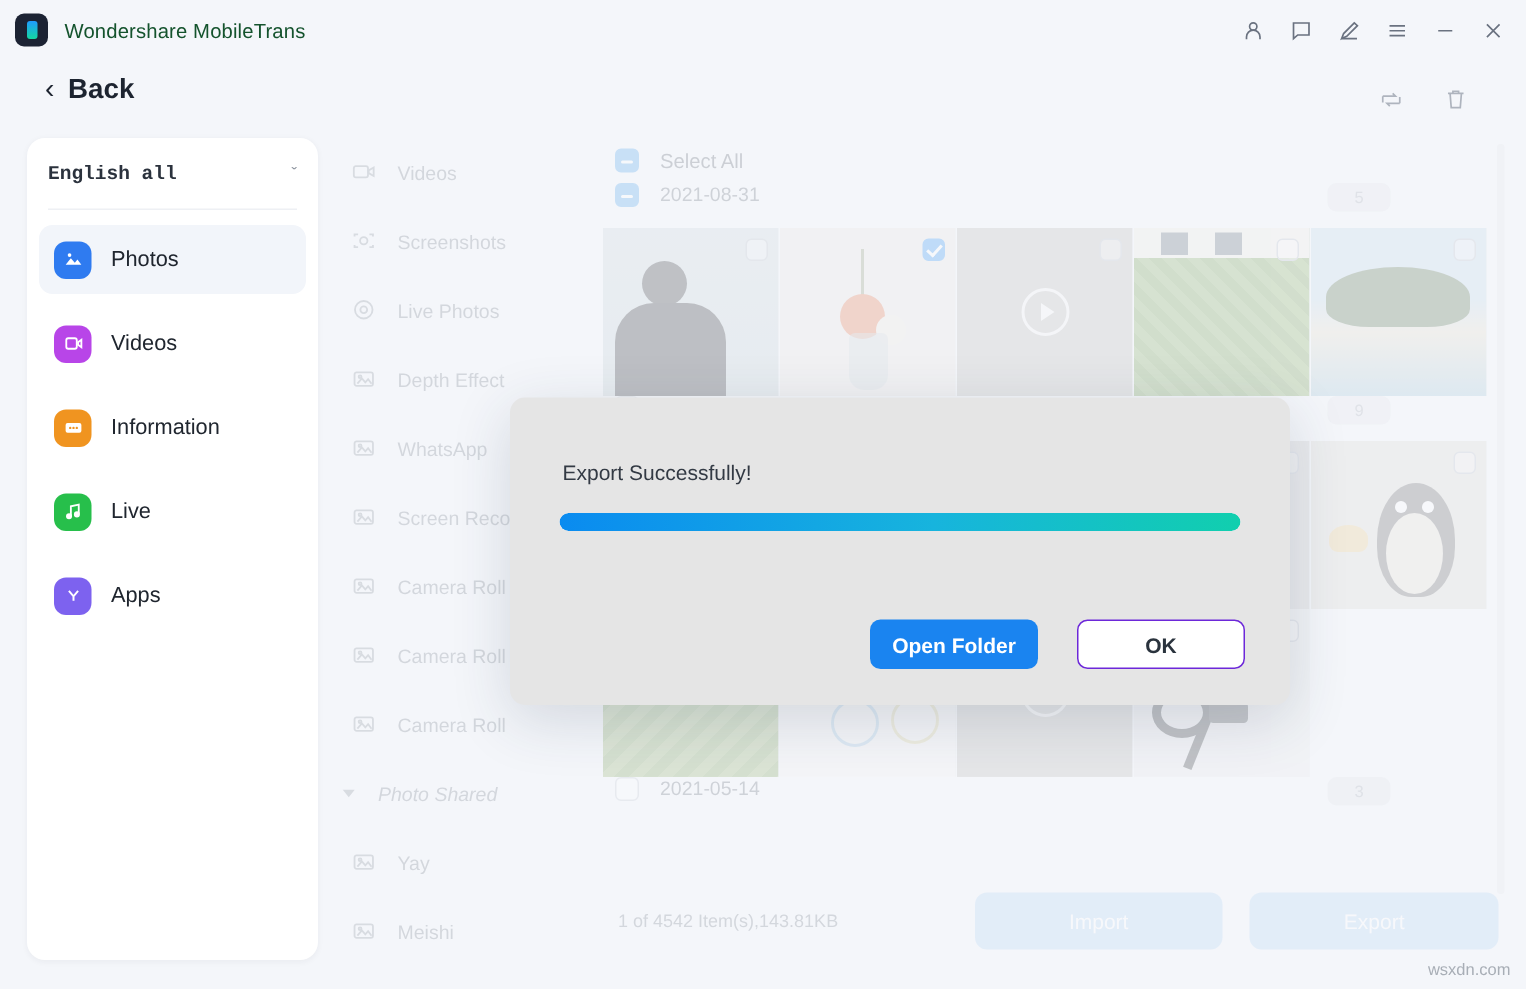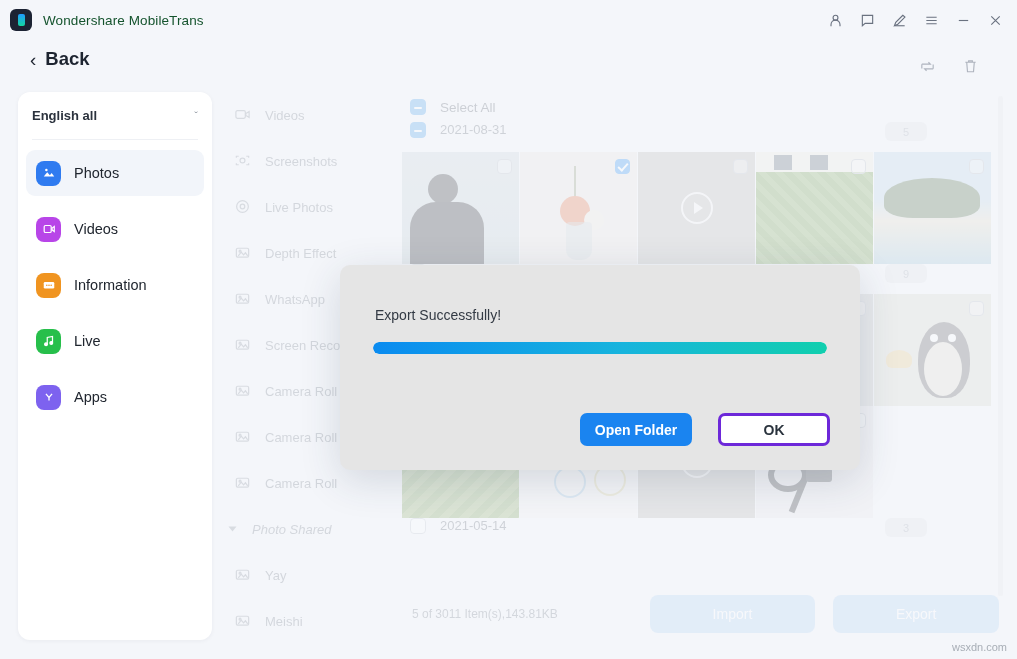--- a/index.html
+++ b/index.html
@@ -66,21 +66,21 @@
   .sidebar {
     position: absolute; left: 18px; top: 92px;
     width: 194px; height: 548px;
     background: #ffffff; border-radius: 12px;
     box-shadow: 0 1px 4px rgba(30,40,60,.05);
   }
   .lang {
     height: 48px; margin: 0 14px; display: flex; align-items: center;
     justify-content: space-between; border-bottom: 1px solid #eef0f4;
   }
-  .lang-text { font-size: 13px; color: #2b323d; font-weight: bold; }
+  .lang-text { font-size: 13px; color: #2b323d; font-weight: bold; font-family: Liberation Mono, monospace; }
   .lang .chev { color: #8b929d; font-size: 11px; }
   .navlist { padding: 10px 8px 0 8px; }
   .navitem {
     display: flex; align-items: center; gap: 13px;
     height: 46px; padding-left: 10px; border-radius: 9px;
     margin-bottom: 10px;
   }
   .navitem.active { background: #f2f5fa; }
   .navicon {
     width: 25px; height: 25px; border-radius: 8px; flex: none;
@@ -246,21 +246,21 @@
   .btn-primary {
     width: 112px; height: 33px; border-radius: 7px; background: #1a84f0;
     color: #fff; font-size: 14px; font-weight: bold;
     display: flex; align-items: center; justify-content: center;
     border: none; font-family: "Liberation Sans", sans-serif;
   }
   .btn-outline {
     width: 112px; height: 33px; border-radius: 7px; background: #fff;
     color: #2a333d; font-size: 14px; font-weight: bold;
     display: flex; align-items: center; justify-content: center;
-    border: 3px solid #6d28d9; font-family: "Liberation Sans", sans-serif;
+    border: 1px solid #6d28d9; font-family: "Liberation Sans", sans-serif;
   }
 
   .scrollbar {
     position: absolute; right: 14px; top: 96px; width: 5px; height: 500px;
     background: #eceff3; border-radius: 3px; opacity: .55;
   }
   .watermark {
     position: absolute; right: 10px; bottom: 6px;
     font-size: 11px; color: #a8aeb6;
   }
@@ -589,21 +589,21 @@
     <div class="daterow">
       <span class="cbox"></span>
       <span>2021-05-14</span>
       <span class="badge">3</span>
     </div>
   </div>
 
   <div class="scrollbar"></div>
 
   <div class="bottombar">
-    <div class="count">5 of 3011 Item(s),143.81KB</div>
+    <div class="count">1 of 4542 Item(s),143.81KB</div>
     <div class="bigbtn">Import</div>
     <div class="bigbtn">Export</div>
   </div>
 
   <div class="modal">
     <div class="modal-msg">Export Successfully!</div>
     <div class="progress">
       <div class="fill" id="progfill" style="width: 100%;"></div>
     </div>
     <div class="modal-actions">

